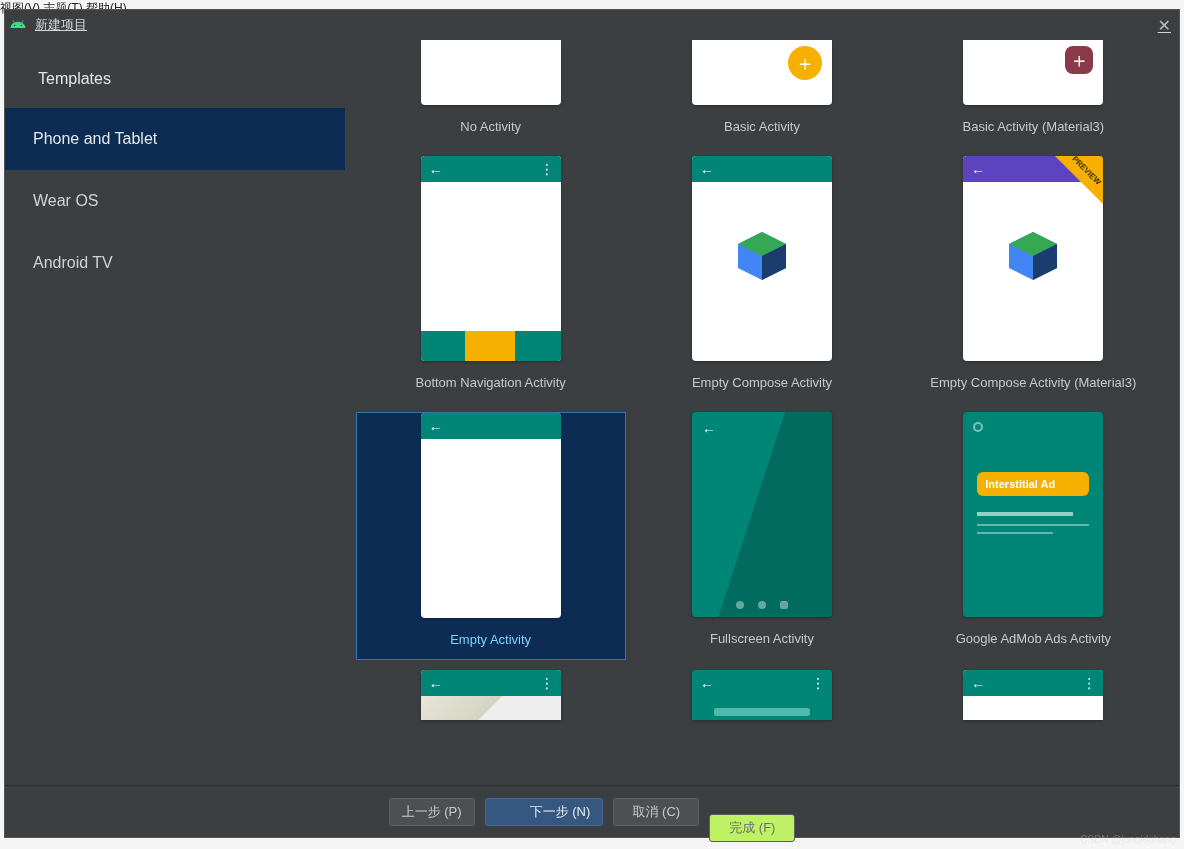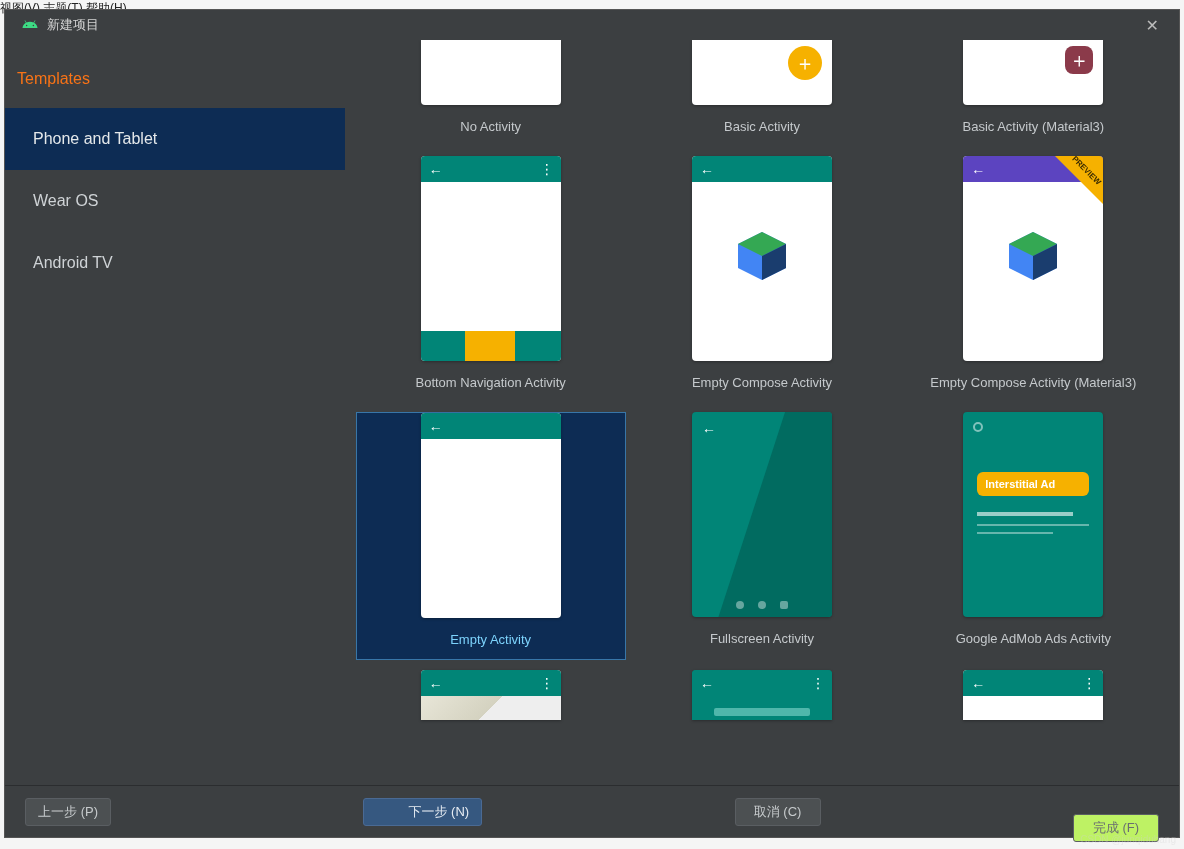--- a/index.html
+++ b/index.html
@@ -1,44 +1,44 @@
 <!DOCTYPE html>
 <html><head>
 <meta charset="utf-8">
 <style>
   * { margin:0; padding:0; box-sizing:border-box; font-family:"Segoe UI","Microsoft YaHei",Arial,sans-serif; }
   body { background:#f5f5f5; width:1184px; height:849px; overflow:hidden; position:relative; }
   .mainwin { position:absolute; left:4px; top:9px; width:1176px; height:829px; background:#3c3f41; color:#bbbbbb; display:flex; flex-direction:column; border:1px solid #555; }
-  .titlebar { height:30px; background:#3c3f41; display:flex; align-items:center; padding:0 16px; color:#d4d4d4; font-size:13px; }
+  .titlebar { height:30px; background:#3c3f41; display:flex; align-items:center; padding:0 4px; color:#d4d4d4; font-size:13px;text-decoration:underline; }
   .titlebar .andr { width:18px; height:18px; margin-right:8px; position:relative; }
   .titlebar .andr svg { width:18px; height:18px; }
   .titlebar .close { margin-left:auto; font-size:16px; color:#bbb; cursor:pointer; padding:0 4px;}
   .body { flex:1; display:flex; overflow:hidden; }
   .sidebar { width:340px; background:#3c3f41; padding-top:30px; }
-  .sidebar .hdr { color:#f97316; font-size:16px; padding:0 28px 20px 12px; }
+  .sidebar .hdr { color:#e5e5e5; font-size:16px; padding:0 28px 20px 33px; }
   .sidebar .item { padding:22px 28px; font-size:16px; color:#cfd3d6; cursor:pointer;}
   .sidebar .item.sel { background:#0d2c54; color:#e4e8ea;}
   .content { flex:1; background:#3c3f41; overflow-y:auto; overflow-x:hidden; padding:0 10px 20px 10px; scrollbar-width:thin; scrollbar-color:#5a5e62 #3c3f41;}
   .content::-webkit-scrollbar{width:10px;} .content::-webkit-scrollbar-thumb{background:#5a5e62;border-radius:0;}
   .grid { display:grid; grid-template-columns: repeat(3, 270px); justify-content:space-around; gap:10px 0;}
   .card { width:270px; display:flex; flex-direction:column; align-items:center; padding:0 0 12px 0; cursor:pointer;}
   .card.sel { border:1px solid #3876a8; background:#0d2c54;}
   .card .thumb { width:140px; height:205px; background:#fff; border-radius:4px; margin-bottom:14px; position:relative; overflow:hidden; box-shadow:0 1px 3px rgba(0,0,0,0.3); }
   .card.rowtop .thumb { height:65px; margin-top:0; border-radius:0 0 4px 4px;}
   .card .label { color:#c5c9cc; font-size:13px; text-align:center;}
   .card.sel .label { color:#7dd3fc;text-align:center; }
   
   .tbar { position:absolute; top:0; left:0; right:0; height:26px; background:#018577; display:flex; align-items:center; padding:0 8px;}
   .tbar.purp { background:#5c44c0;}
   .tbar .back { color:#fff; font-size:14px;}
   .tbar .dots { margin-left:auto; color:#fff; font-size:14px; letter-spacing:-1px;}
   .fab { position:absolute; width:34px; height:34px; border-radius:50%; color:#fff; font-size:20px; display:flex; align-items:center; justify-content:center;}
   .preview-ribbon { position:absolute; top:0; right:0; width:0; height:0; border-style:solid; border-width:0 48px 48px 0; border-color:transparent #f6b100 transparent transparent;}
   .preview-txt { position:absolute; top:10px; right:-2px; transform:rotate(45deg); font-size:8px; font-weight:700; color:#3a2b00;}
-  .footer { height:52px; background:#3c3f41; border-top:1px solid #2b2d2f; display:flex; align-items:center; justify-content:space-between; padding:0 20px; gap:10px;}
+  .footer { height:52px; background:#3c3f41; border-top:1px solid #2b2d2f; display:flex; align-items:center; justify-content:center; padding:0 20px; gap:10px;}
   .btn { min-width:86px; height:28px; border:1px solid #5a5e62; background:#4c5052; color:#c7cbcd; font-size:13px; border-radius:3px; cursor:pointer; padding:0 12px;}
   .btn.primary { background:#365880; border-color:#4a6a94; color:#e6ecf2;padding-left:44px; }
   .btn.disabled { color:#6a6e71; background:#bef264;margin-top:32px;}
   .watermark { position:absolute; right:8px; bottom:4px; font-size:10px; color:rgba(210,210,210,0.35);margin-left:44px;}
   .bgmenu { position:absolute; top:0; left:0; font-size:12px; color:#222; }
 </style>
 </head>
 <body>
 
 <div class="bgmenu">   视图(V)    志题(T)    帮助(H)</div>

